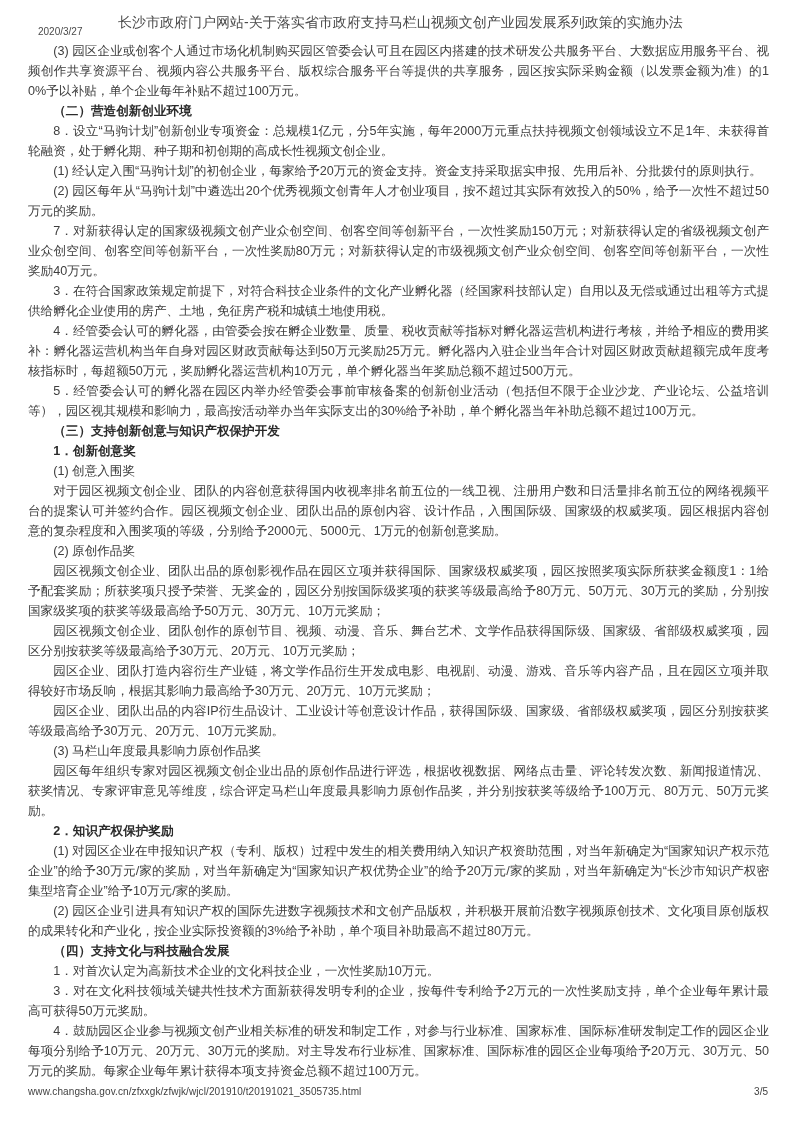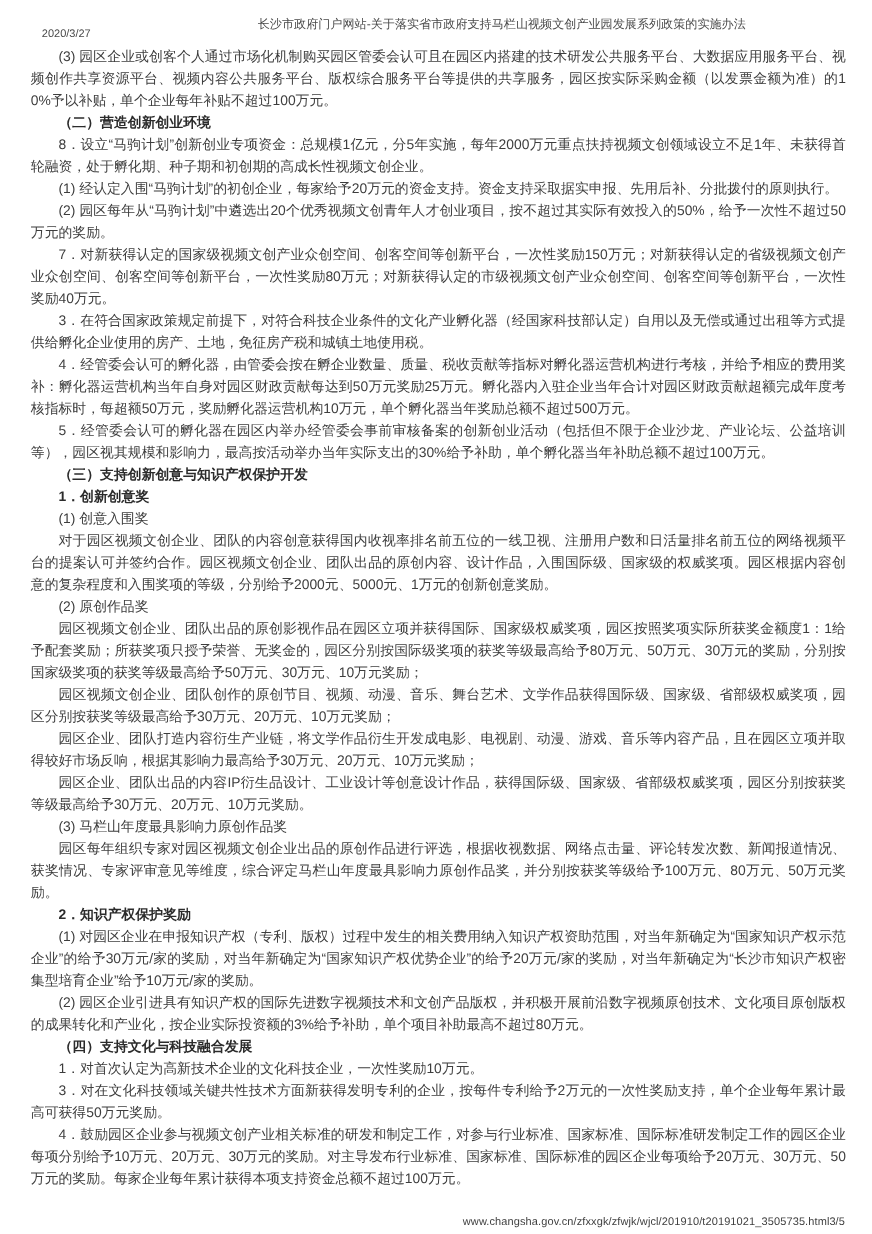--- a/index.html
+++ b/index.html
@@ -14,40 +14,40 @@
   
   .print-header {
     position:absolute; top:14px; left:28px; right:25px;
     height:14px;
     font-size:10px; color:#4a4a4a;
   }
   .print-header .date {
     position:absolute; left:10px; top:12px; white-space:nowrap;
   }
   .print-header .doc-title {
-    display:block; text-align:right;
+    display:block; text-align:left;
     padding:0 90px;
     white-space:nowrap; overflow:hidden;
-    font-size:11px; color:#4a4a4a;
+    font-size:14px; color:#4a4a4a;
   }
   
   .doc-body {
     position:absolute; top:41px; left:28px; width:741px;
     font-size:12.6px; line-height:20px;
     color:#3d3d3d;
     text-align:justify;
     word-break:break-all;
   }
   .doc-body p { margin:0; text-indent:2em; }
   .doc-body p.heading { font-weight:bold; color:#2b2b2b; }
   
   .print-footer {
     position:absolute; left:28px; right:25px; top:1086px;
     font-size:10px; color:#3f3f3f;
-    display:flex; justify-content:flex-end; align-items:baseline;margin-top:20px;
+    display:flex; justify-content:space-between; align-items:baseline;
   }
   .print-footer .url { letter-spacing:0.1px; }
 </style>
 </head>
 <body>
 
 <div class="page">
 
   <div class="print-header">
     <span class="date">2020/3/27</span>

